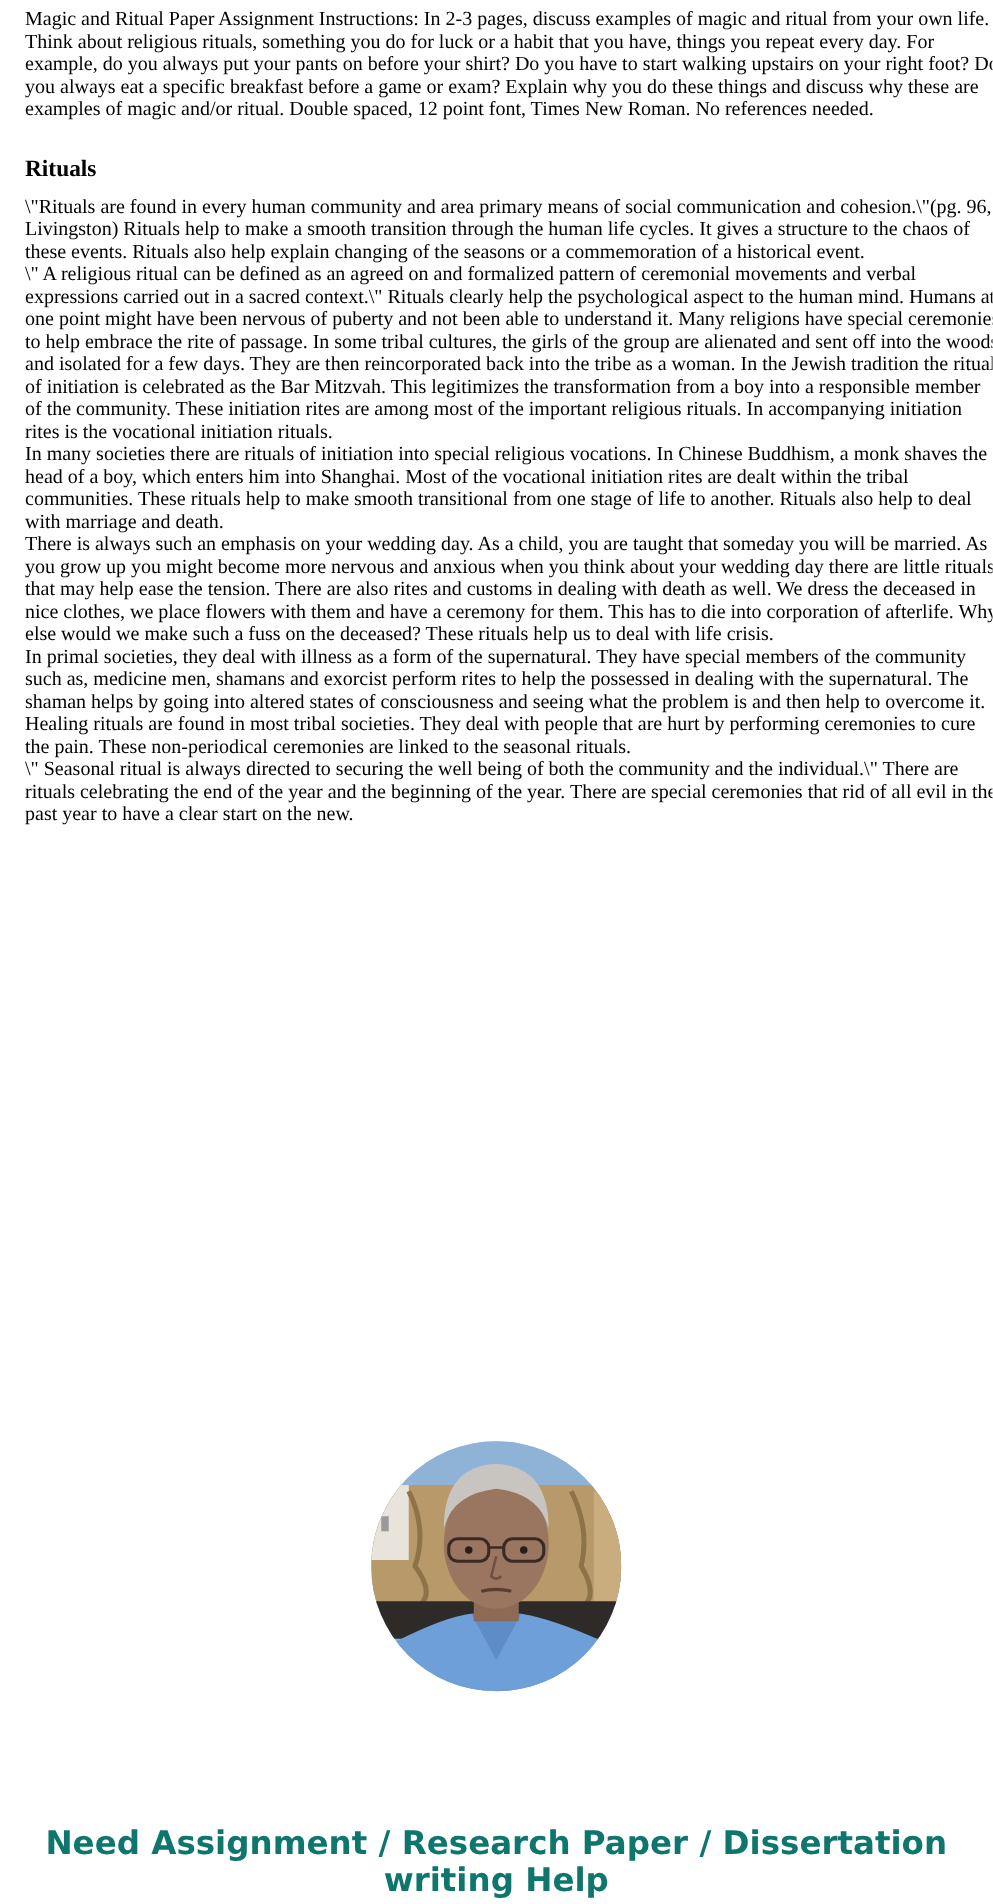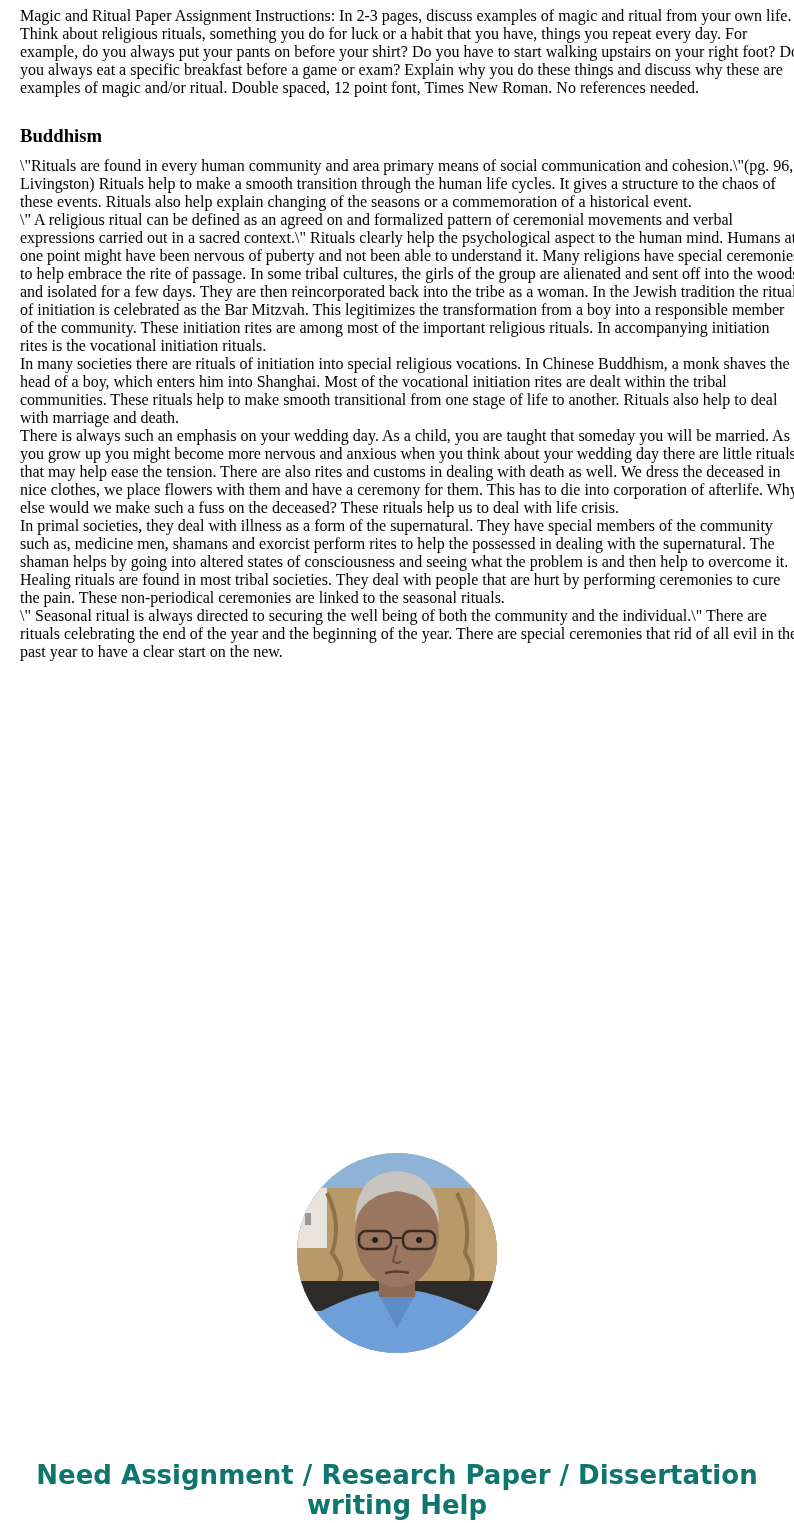--- a/index.html
+++ b/index.html
@@ -10,21 +10,21 @@
   h3.sol { font-family: "Liberation Serif", serif; font-size: 18.7px; font-weight: bold; margin: 0; position: absolute; top: 118px; left: 0; line-height: 22px; }
   .answer { position: absolute; top: 150px; left: 0; width: 780px; }
   .avatar { position: absolute; left: 297px; top: 1153px; width: 200px; height: 200px; border-radius: 50%; overflow: hidden; background: #8fb3d6; }
   .footer { position: absolute; left: 0; top: 1460px; width: 794px; text-align: center; font-family: "DejaVu Sans", sans-serif; font-weight: bold; font-size: 26px; line-height: 30px; color: #0f766e; }
 </style>
 </head>
 <body>
 
 <div class="doc">
   <p class="question">Magic and Ritual Paper Assignment Instructions: In 2-3 pages, discuss examples of magic and ritual from your own life. Think about religious rituals, something you do for luck or a habit that you have, things you repeat every day. For example, do you always put your pants on before your shirt? Do you have to start walking upstairs on your right foot? Do you always eat a specific breakfast before a game or exam? Explain why you do these things and discuss why these are examples of magic and/or ritual. Double spaced, 12 point font, Times New Roman. No references needed.</p>
-  <h3 class="sol">Buddhism</h3>
+  <h3 class="sol">Rituals</h3>
   <div class="answer">
     <p>\"Rituals are found in every human community and area primary means of social communication and cohesion.\"(pg. 96, Livingston) Rituals help to make a smooth transition through the human life cycles. It gives a structure to the chaos of these events. Rituals also help explain changing of the seasons or a commemoration of a historical event.</p>
     <p>\" A religious ritual can be defined as an agreed on and formalized pattern of ceremonial movements and verbal expressions carried out in a sacred context.\" Rituals clearly help the psychological aspect to the human mind. Humans at one point might have been nervous of puberty and not been able to understand it. Many religions have special ceremonies to help embrace the rite of passage. In some tribal cultures, the girls of the group are alienated and sent off into the woods and isolated for a few days. They are then reincorporated back into the tribe as a woman. In the Jewish tradition the ritual of initiation is celebrated as the Bar Mitzvah. This legitimizes the transformation from a boy into a responsible member of the community. These initiation rites are among most of the important religious rituals. In accompanying initiation rites is the vocational initiation rituals.</p>
     <p>In many societies there are rituals of initiation into special religious vocations. In Chinese Buddhism, a monk shaves the head of a boy, which enters him into Shanghai. Most of the vocational initiation rites are dealt within the tribal communities. These rituals help to make smooth transitional from one stage of life to another. Rituals also help to deal with marriage and death.</p>
     <p>There is always such an emphasis on your wedding day. As a child, you are taught that someday you will be married. As you grow up you might become more nervous and anxious when you think about your wedding day there are little rituals that may help ease the tension. There are also rites and customs in dealing with death as well. We dress the deceased in nice clothes, we place flowers with them and have a ceremony for them. This has to die into corporation of afterlife. Why else would we make such a fuss on the deceased? These rituals help us to deal with life crisis.</p>
     <p>In primal societies, they deal with illness as a form of the supernatural. They have special members of the community such as, medicine men, shamans and exorcist perform rites to help the possessed in dealing with the supernatural. The shaman helps by going into altered states of consciousness and seeing what the problem is and then help to overcome it. Healing rituals are found in most tribal societies. They deal with people that are hurt by performing ceremonies to cure the pain. These non-periodical ceremonies are linked to the seasonal rituals.</p>
     <p>\" Seasonal ritual is always directed to securing the well being of both the community and the individual.\" There are rituals celebrating the end of the year and the beginning of the year. There are special ceremonies that rid of all evil in the past year to have a clear start on the new.</p>
   </div>
 </div>
 

